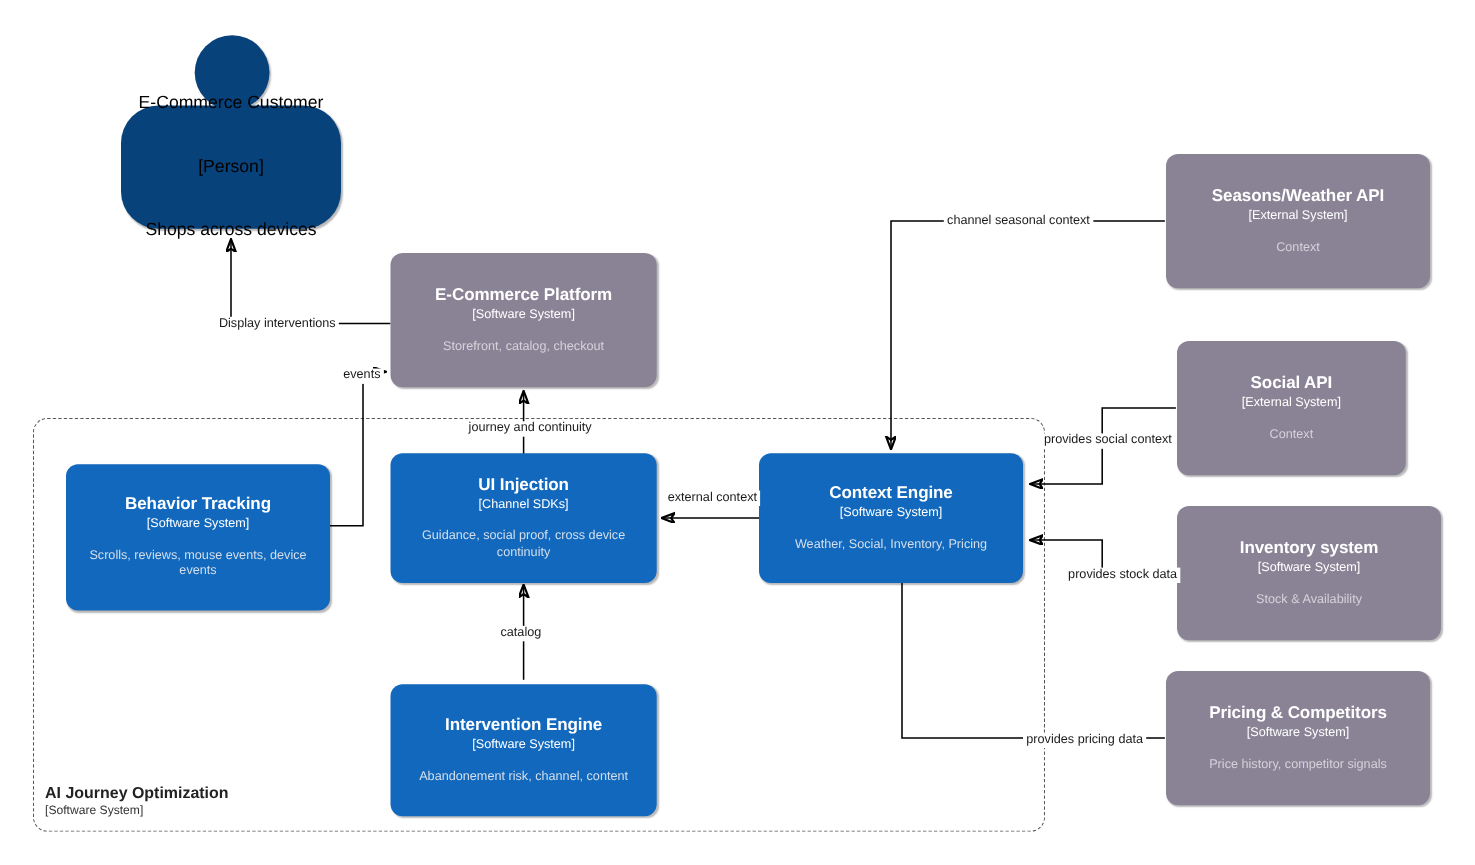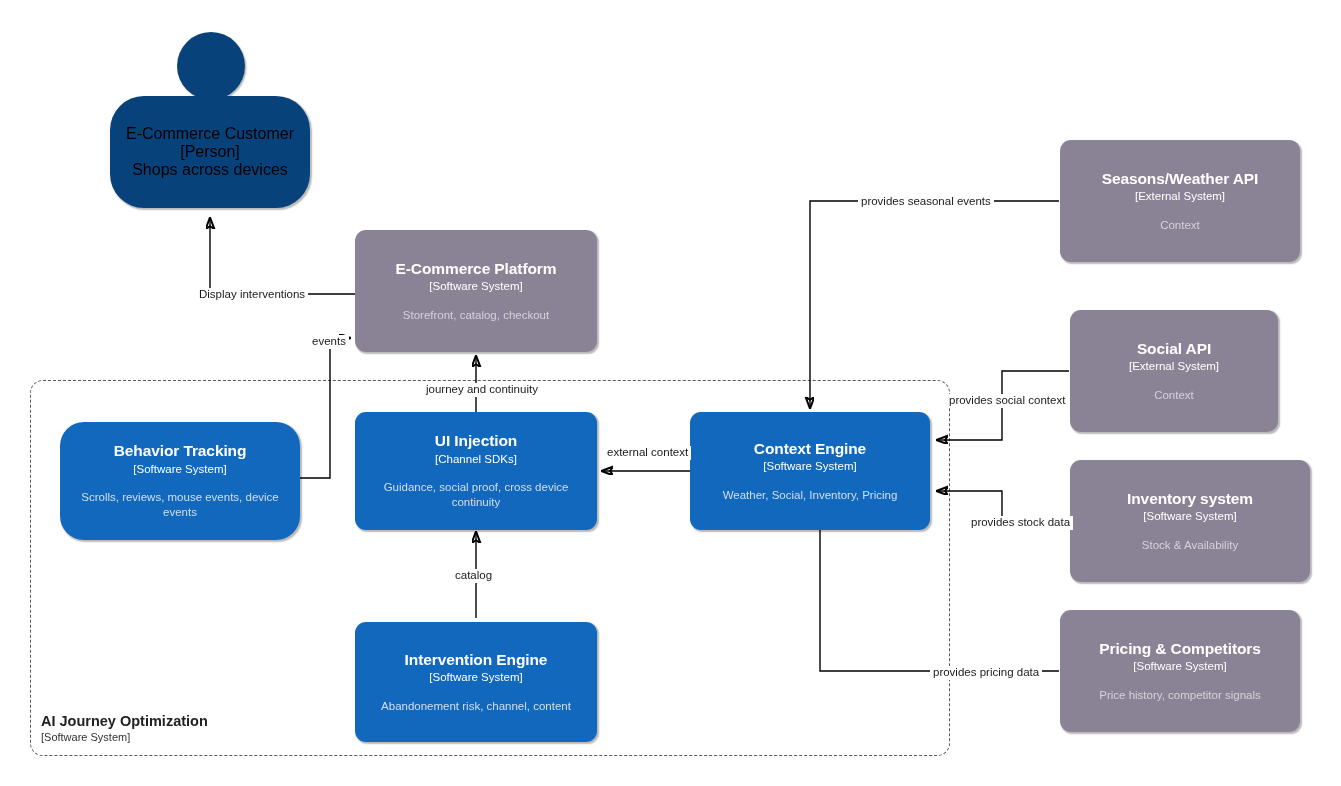--- a/index.html
+++ b/index.html
@@ -81,20 +81,21 @@
     border-radius: 34px;
     background: #08427b;
     box-shadow: 1.5px 1.5px 1.5px rgba(0,0,0,0.28);
     display: flex;
     flex-direction: column;
     align-items: center;
     justify-content: center;
     text-align: center;
     padding: 4px 8px;
     box-sizing: border-box;
+    gap: 40px;
   }
 
   
   #boundary {
     position: absolute;
     box-sizing: border-box;
     border: 1.4px dashed #57575c;
     border-radius: 13px;
     z-index: 1;
     background: transparent;
@@ -180,21 +181,21 @@
   <div class="edge-label" style="left:196px; top:288px;">Display interventions</div>
 
   <div class="edge-label" style="left:309px; top:335px;">events</div>
 
   <div class="edge-label" style="left:423px; top:383px;">journey and continuity</div>
 
   <div class="edge-label" style="left:604px; top:446px;">external context</div>
 
   <div class="edge-label" style="left:452px; top:569px;">catalog</div>
 
-  <div class="edge-label" style="left:858px; top:195px;">provides seasonal events</div>
+  <div class="edge-label" style="left:858px; top:195px;">channel seasonal context</div>
 
   <div class="edge-label" style="left:946px; top:394px;">provides social context</div>
 
   <div class="edge-label" style="left:968px; top:516px;">provides stock data</div>
 
   <div class="edge-label" style="left:930px; top:666px;">provides pricing data</div>
 
   <div id="person-wrap" style="left:110px; top:32px; width:200px; height:180px;">
     <div id="person-head"></div>
     <div id="person-body">
@@ -203,21 +204,21 @@
       <div class="n-desc" style="margin-top:0;">Shops across devices</div>
     </div>
   </div>
 
   <div class="node gray" style="left:355px; top:230px; width:242px; height:122px;">
     <div class="n-title">E-Commerce Platform</div>
     <div class="n-type">[Software System]</div>
     <div class="n-desc">Storefront, catalog, checkout</div>
   </div>
 
-  <div class="node blue" style="left:60px; top:422px; width:240px; height:118px;border-radius:24px;">
+  <div class="node blue" style="left:60px; top:422px; width:240px; height:133px;">
     <div class="n-title">Behavior Tracking</div>
     <div class="n-type">[Software System]</div>
     <div class="n-desc">Scrolls, reviews, mouse events, device events</div>
   </div>
 
   <div class="node blue" style="left:355px; top:412px; width:242px; height:118px;">
     <div class="n-title">UI Injection</div>
     <div class="n-type">[Channel SDKs]</div>
     <div class="n-desc">Guidance, social proof, cross device continuity</div>
   </div>

